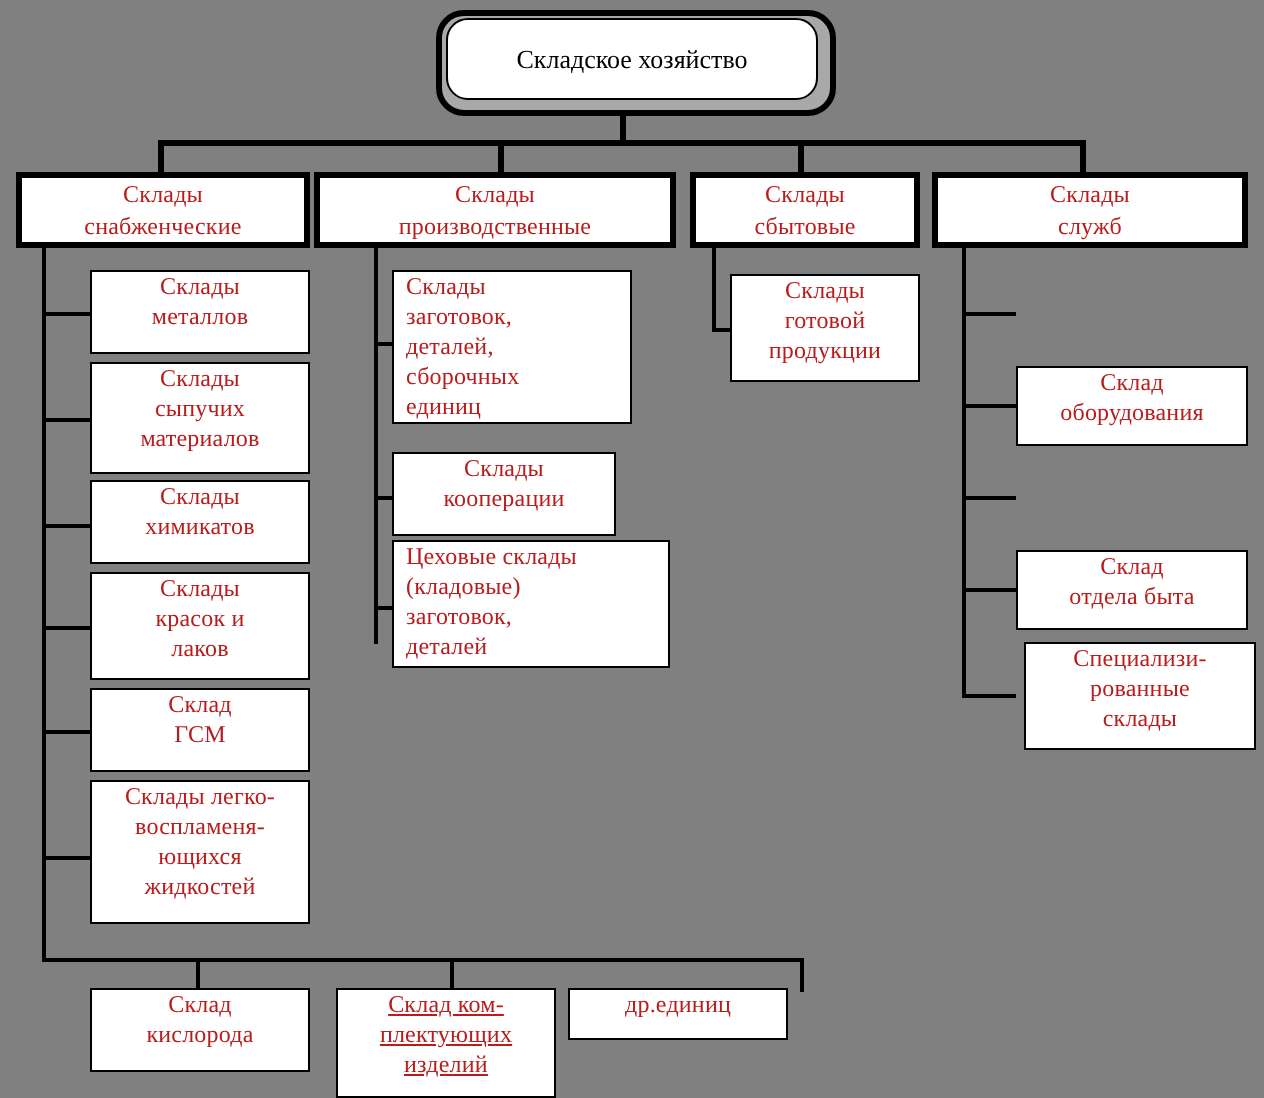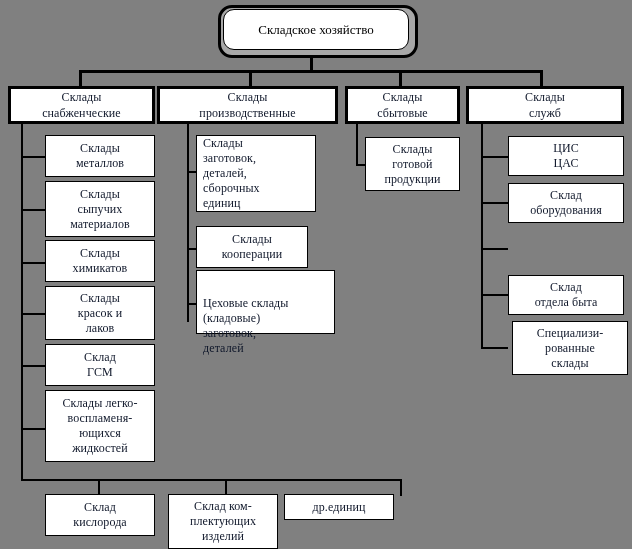--- a/index.html
+++ b/index.html
@@ -15,24 +15,24 @@
     font-family: "Liberation Serif", "DejaVu Serif", serif;
     overflow: hidden;
   }
   
   .box {
     position: absolute;
     background: #ffffff;
     border: 1px solid #000000;
     box-sizing: border-box;
     display: flex;
-    align-items: center;
+    align-items: flex-start;
     justify-content: center;
     text-align: center;
-    color: #0f172a;
+    color: #b91c1c;
     font-size: 12px;
     line-height: 15px;
     letter-spacing: 0.1px;
     z-index: 5;
   }
   .box .txt {
     display: block;
     white-space: pre-line;
     padding: 0 3px;
   }
@@ -173,41 +173,37 @@
   </div>
 
   <div class="ln" style="left:187px; top:248px; width:10px; height:2px;"></div>
   <div class="box" style="left:196px; top:226px; width:112px; height:42px;">
     <span class="txt">Склады
 кооперации</span>
   </div>
 
   <div class="ln" style="left:187px; top:303px; width:10px; height:2px;"></div>
   <div class="box lvl-left" style="left:196px; top:270px; width:139px; height:64px;">
-    <span class="txt" style="padding-left:6px;margin-top:48px;">Цеховые склады
+    <span class="txt" style="padding-left:6px;">Цеховые склады
 (кладовые)
 заготовок,
 деталей</span>
   </div>
 
   <div class="ln" style="left:356px; top:124px; width:2px; height:42px;"></div>
   <div class="ln" style="left:356px; top:164px; width:10px; height:2px;"></div>
   <div class="box" style="left:365px; top:137px; width:95px; height:54px;">
     <span class="txt">Склады
 готовой
 продукции</span>
   </div>
 
   <div class="ln" style="left:481px; top:124px; width:2px; height:225px;"></div>
 
   <div class="ln" style="left:481px; top:156px; width:27px; height:2px;"></div>
-  <div class="box" style="left:508px; top:136px; width:116px; height:40px;">
-    <span class="txt">ЦИС
-ЦАС</span>
-  </div>
 
   <div class="ln" style="left:481px; top:202px; width:27px; height:2px;"></div>
   <div class="box" style="left:508px; top:183px; width:116px; height:40px;">
     <span class="txt">Склад
 оборудования</span>
   </div>
 
   <div class="ln" style="left:481px; top:248px; width:27px; height:2px;"></div>
 
   <div class="ln" style="left:481px; top:294px; width:27px; height:2px;"></div>
@@ -225,21 +221,21 @@
 
   <div class="ln" style="left:21px; top:479px; width:381px; height:2px;"></div>
   <div class="ln" style="left:98px; top:479px; width:2px; height:17px;"></div>
   <div class="ln" style="left:225px; top:479px; width:2px; height:17px;"></div>
   <div class="ln" style="left:400px; top:479px; width:2px; height:17px;"></div>
 
   <div class="box" style="left:45px; top:494px; width:110px; height:42px;">
     <span class="txt">Склад
 кислорода</span>
   </div>
-  <div class="box" style="left:168px; top:494px; width:110px; height:55px;">
+  <div class="box" style="left:168px; top:494px; width:110px; height:55px;text-decoration:underline;">
     <span class="txt">Склад ком-
 плектующих
 изделий</span>
   </div>
   <div class="box" style="left:284px; top:494px; width:110px; height:26px;">
     <span class="txt">др.единиц</span>
   </div>
 
 </div>
 

